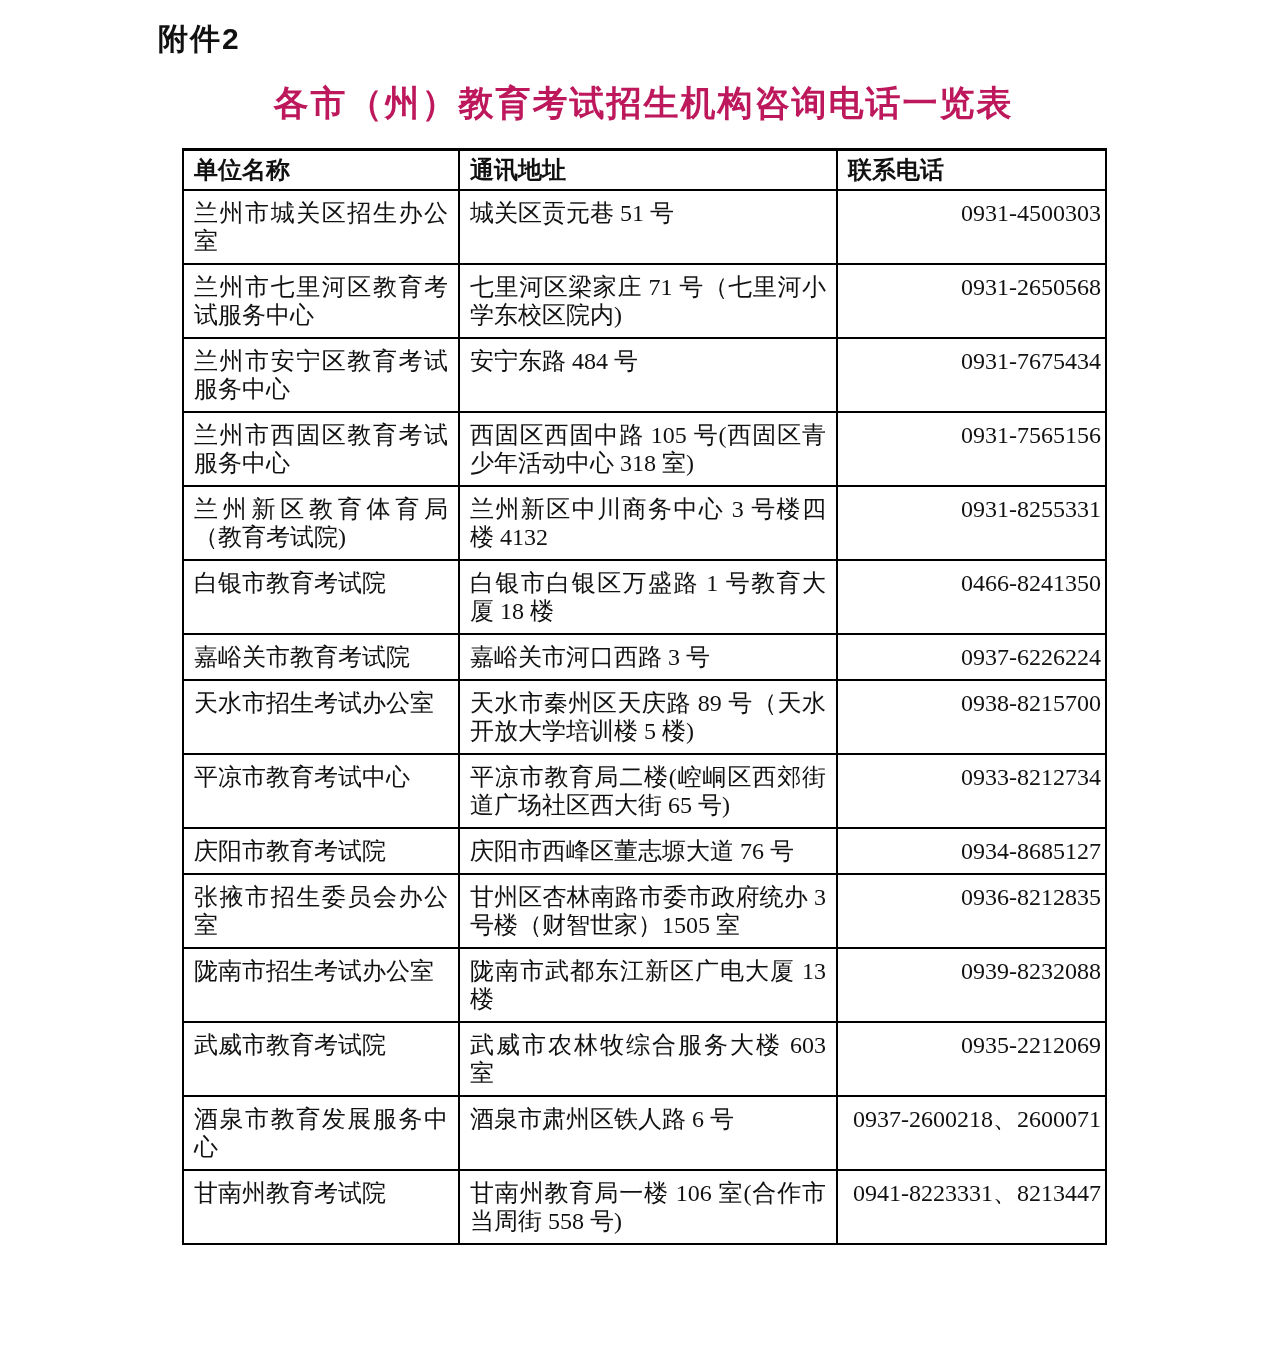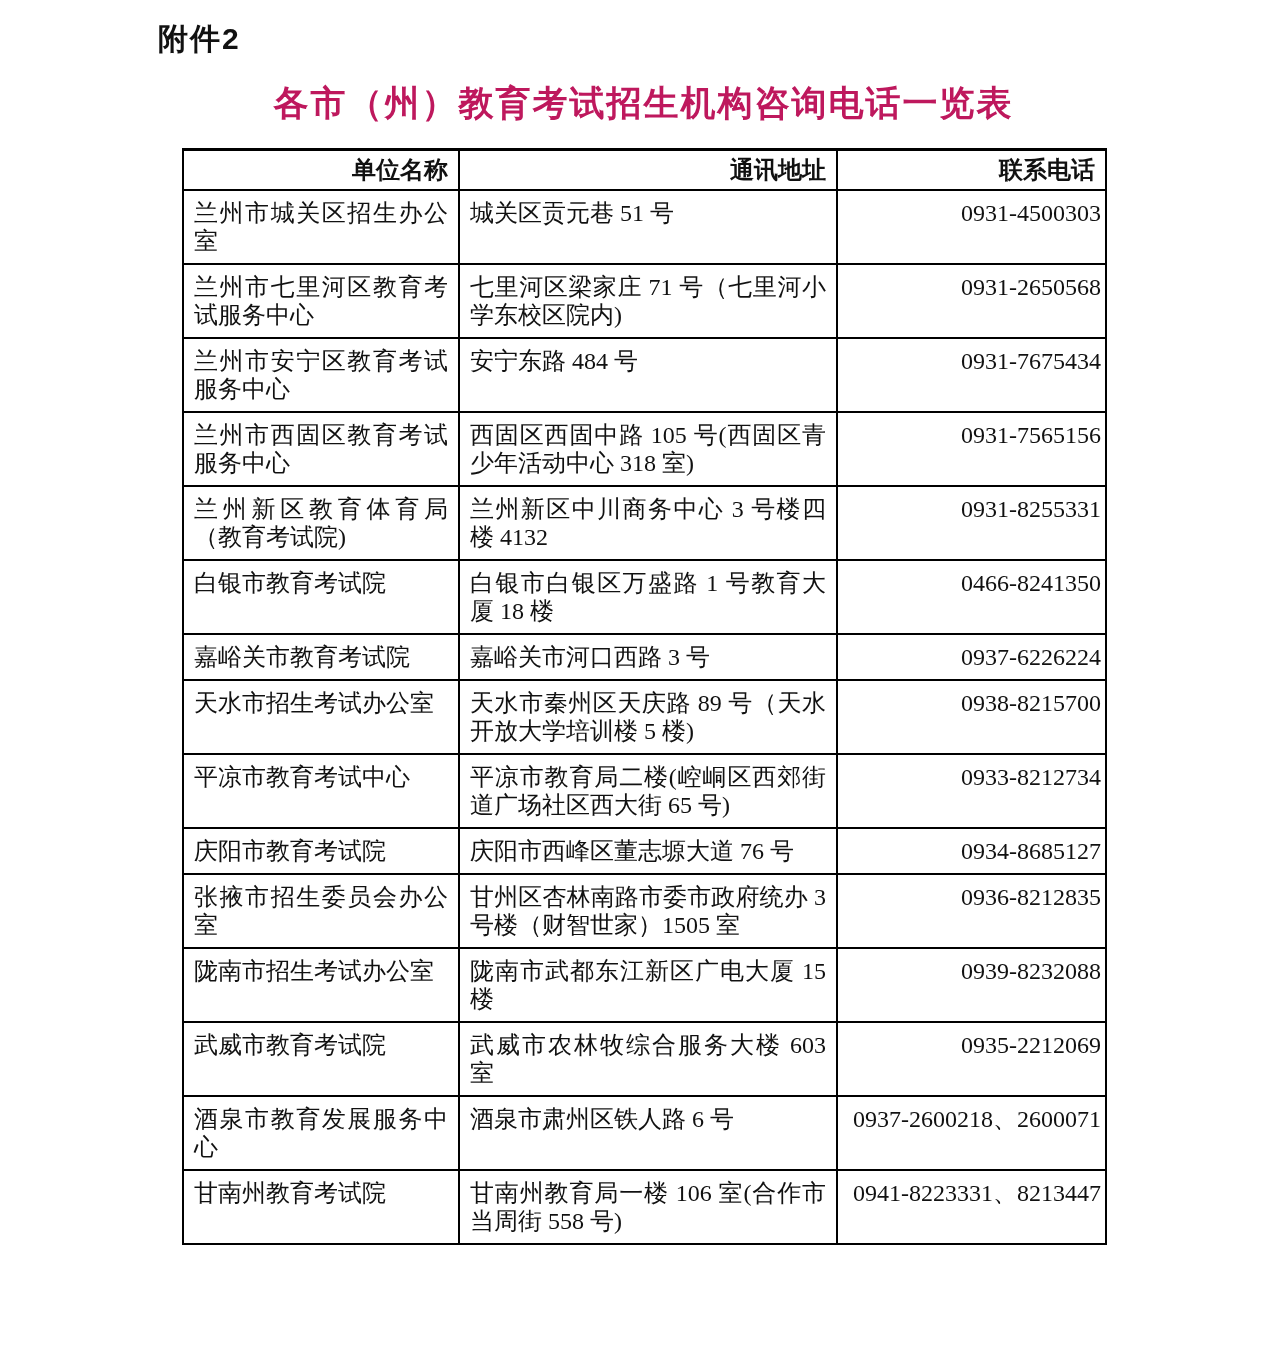--- a/index.html
+++ b/index.html
@@ -52,21 +52,21 @@
   .contact-table td {
     border: 2px solid #000;
     font-size: 24px;
     line-height: 28px;
     vertical-align: top;
     color: #111;
     word-break: break-all;
   }
   .contact-table th {
     font-weight: bold;
-    text-align: right;
+    text-align: left;
     padding: 5px 10px;
     vertical-align: middle;
   }
   .contact-table td {
     padding: 8px 10px;
   }
   .contact-table td.col-name {
     text-align: justify;
   }
   .contact-table td.col-address {
@@ -151,21 +151,21 @@
           <td class="col-address">庆阳市西峰区董志塬大道 76 号</td>
           <td class="col-phone">0934-8685127</td>
         </tr>
         <tr>
           <td class="col-name">张掖市招生委员会办公室</td>
           <td class="col-address">甘州区杏林南路市委市政府统办 3 号楼（财智世家）1505 室</td>
           <td class="col-phone">0936-8212835</td>
         </tr>
         <tr>
           <td class="col-name">陇南市招生考试办公室</td>
-          <td class="col-address">陇南市武都东江新区广电大厦 15 楼</td>
+          <td class="col-address">陇南市武都东江新区广电大厦 13 楼</td>
           <td class="col-phone">0939-8232088</td>
         </tr>
         <tr>
           <td class="col-name">武威市教育考试院</td>
           <td class="col-address">武威市农林牧综合服务大楼 603 室</td>
           <td class="col-phone">0935-2212069</td>
         </tr>
         <tr>
           <td class="col-name">酒泉市教育发展服务中心</td>
           <td class="col-address">酒泉市肃州区铁人路 6 号</td>

